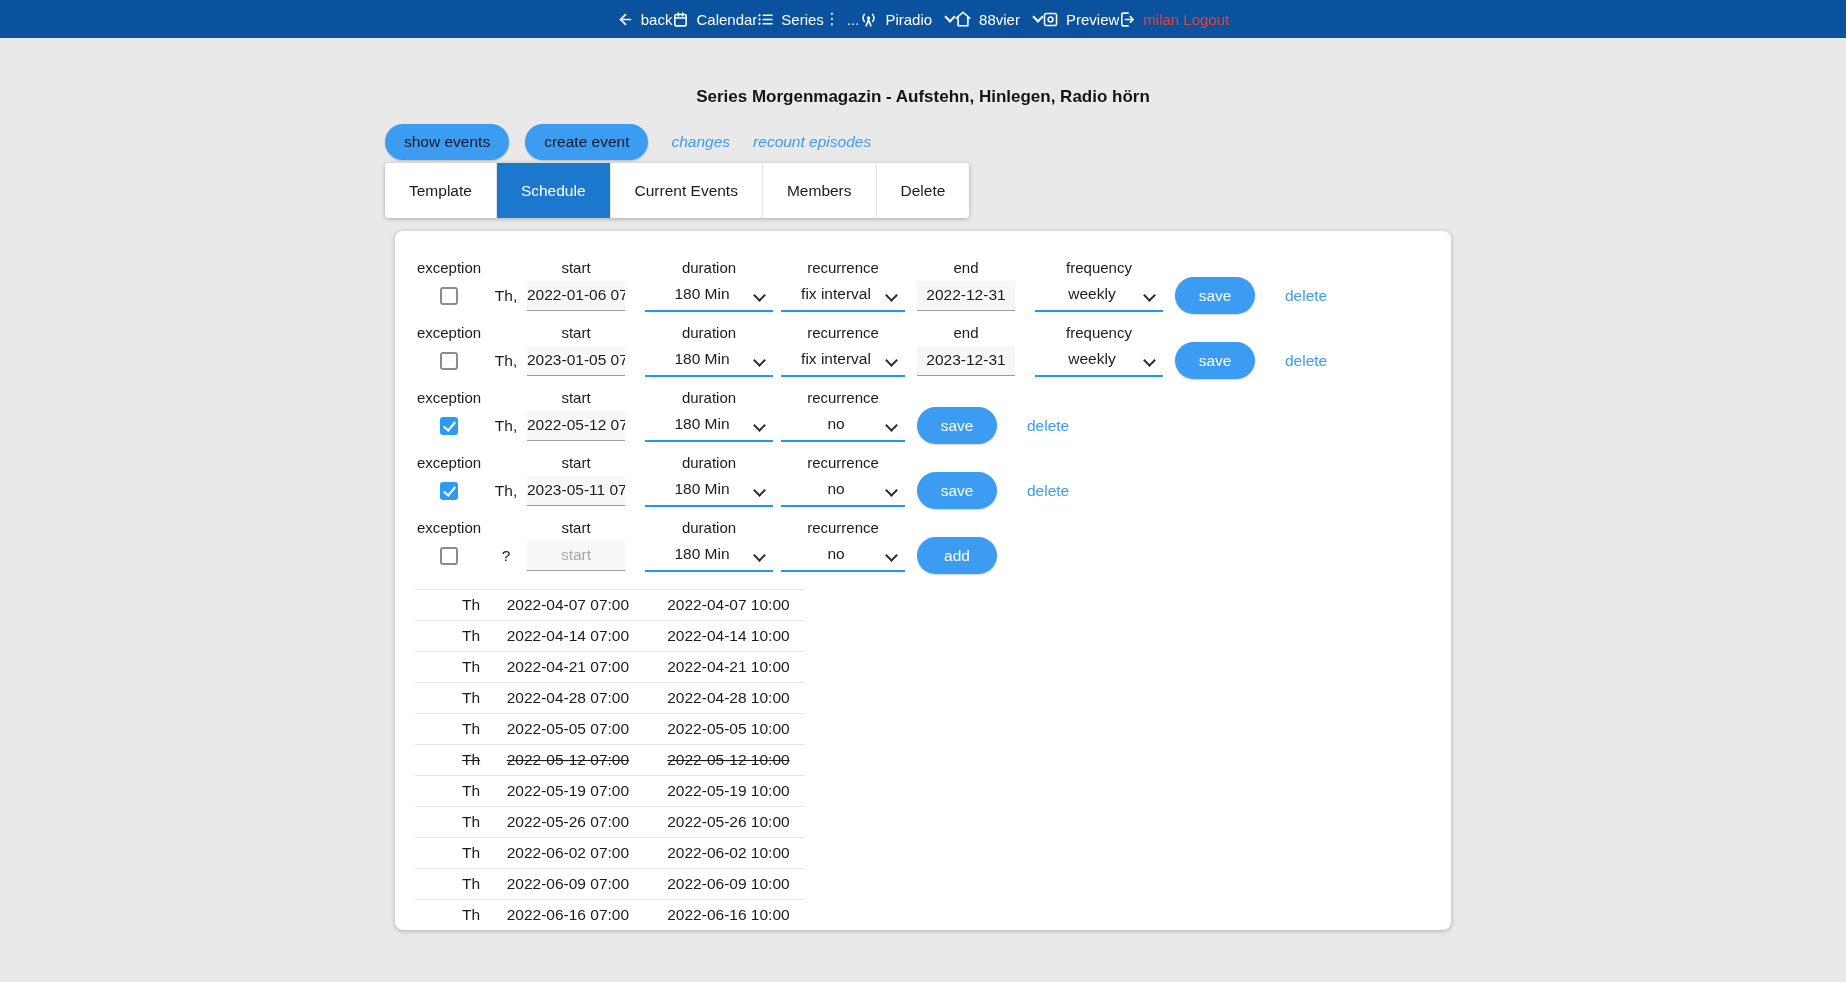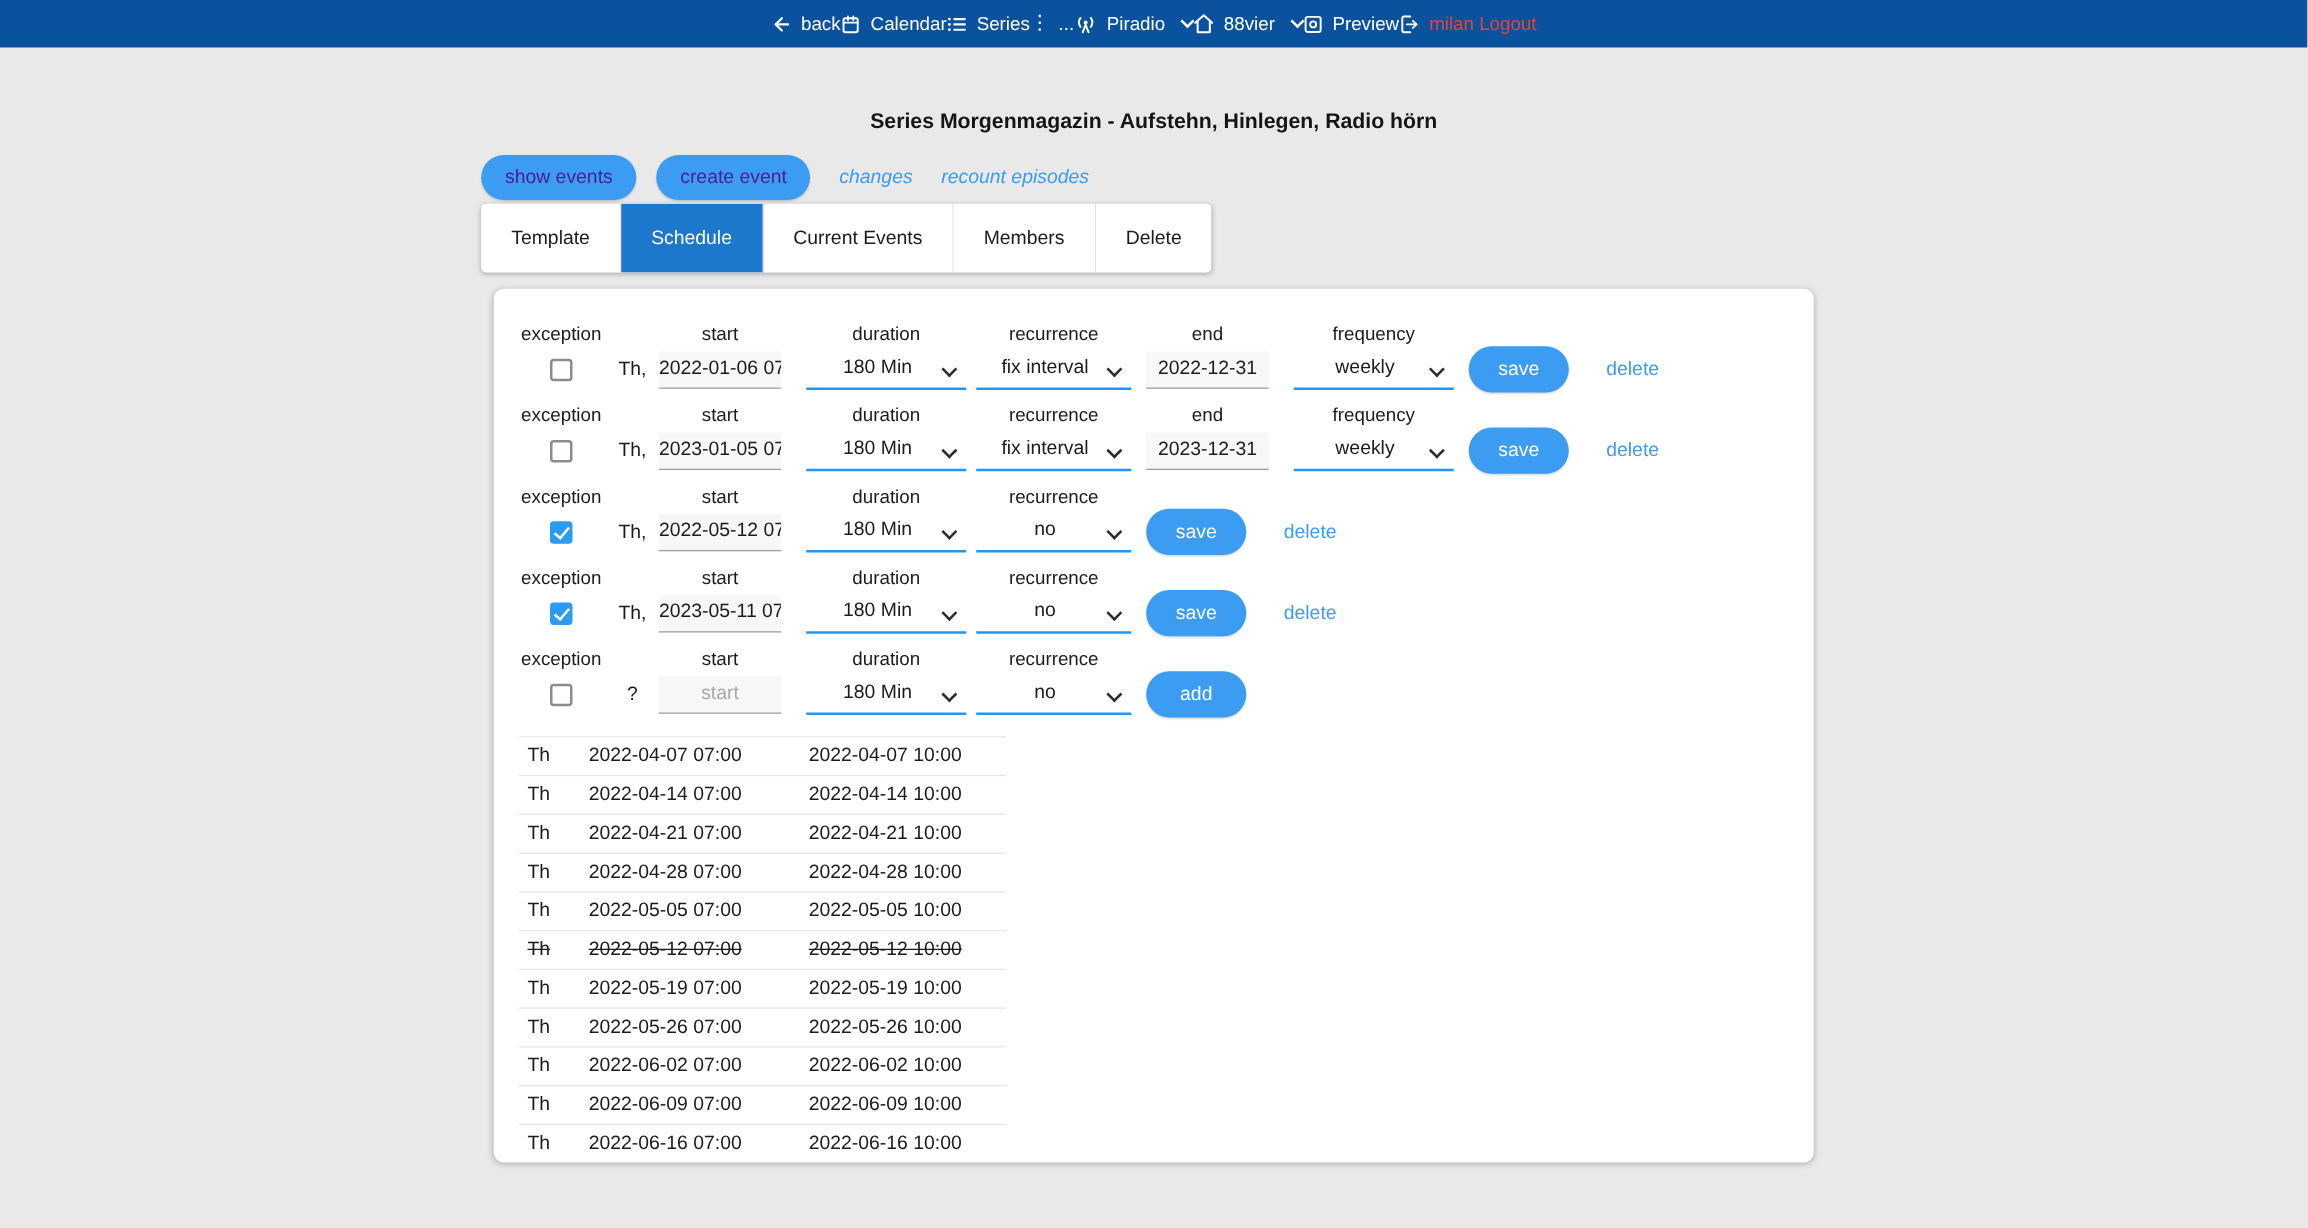--- a/index.html
+++ b/index.html
@@ -32,21 +32,21 @@
   .logout-item{color:var(--logout);}
   .kebab-dots{font-size:16px;letter-spacing:0;line-height:1;}
   
   .container{width:1056px;margin:0 auto;}
   .page-title{
     margin:49px 0 0;text-align:center;font-size:17px;font-weight:700;color:#151515;
   }
   
   .actions{display:flex;align-items:center;gap:16px;margin:17px 0 0 -10px;}
   .pill-btn{
-    background:var(--accent);color:#4c1d95;border:none;border-radius:18px;
+    background:var(--accent);color:#0f172a;border:none;border-radius:18px;
     height:36px;padding:0 19px;font-size:15.5px;cursor:pointer;
     font-family:inherit;box-shadow:0 1px 2px rgba(0,0,0,.18);
   }
   .text-link{color:var(--accent);font-size:15.5px;text-decoration:none;cursor:pointer;}
   .actions .text-link{margin-left:7px;font-style:italic;}
   
   .tabs{
     display:inline-flex;margin:3px 0 0 -10px;background:#fff;border-radius:4px;
     box-shadow:0 1px 4px rgba(0,0,0,.28);overflow:hidden;position:relative;z-index:2;
   }
@@ -111,21 +111,21 @@
     background:var(--accent);color:#fff;border:none;border-radius:19px;
     height:37px;min-width:80px;padding:0 20px;font-size:15.5px;cursor:pointer;
     font-family:inherit;box-shadow:0 1px 2px rgba(0,0,0,.18);
   }
   
   .events-table{margin-top:16px;width:390px;border-top:1px solid #e6e6e6;}
   .ev-row{
     display:flex;height:31px;align-items:center;border-bottom:1px solid #e6e6e6;
     font-size:15.5px;
   }
-  .ev-day{width:56px;padding-left:7px;}
+  .ev-day{width:56px;padding-left:7px;margin-left:40px;}
   .ev-start{width:176px;}
   .ev-end{width:151px;}
   .ev-row.struck .ev-day,.ev-row.struck .ev-start,.ev-row.struck .ev-end{
     text-decoration:line-through;
   }
   
   .modified{
     text-align:right;margin:17px -18px 0 0;color:#7f7f7f;font-size:15px;
   }
 </style>

